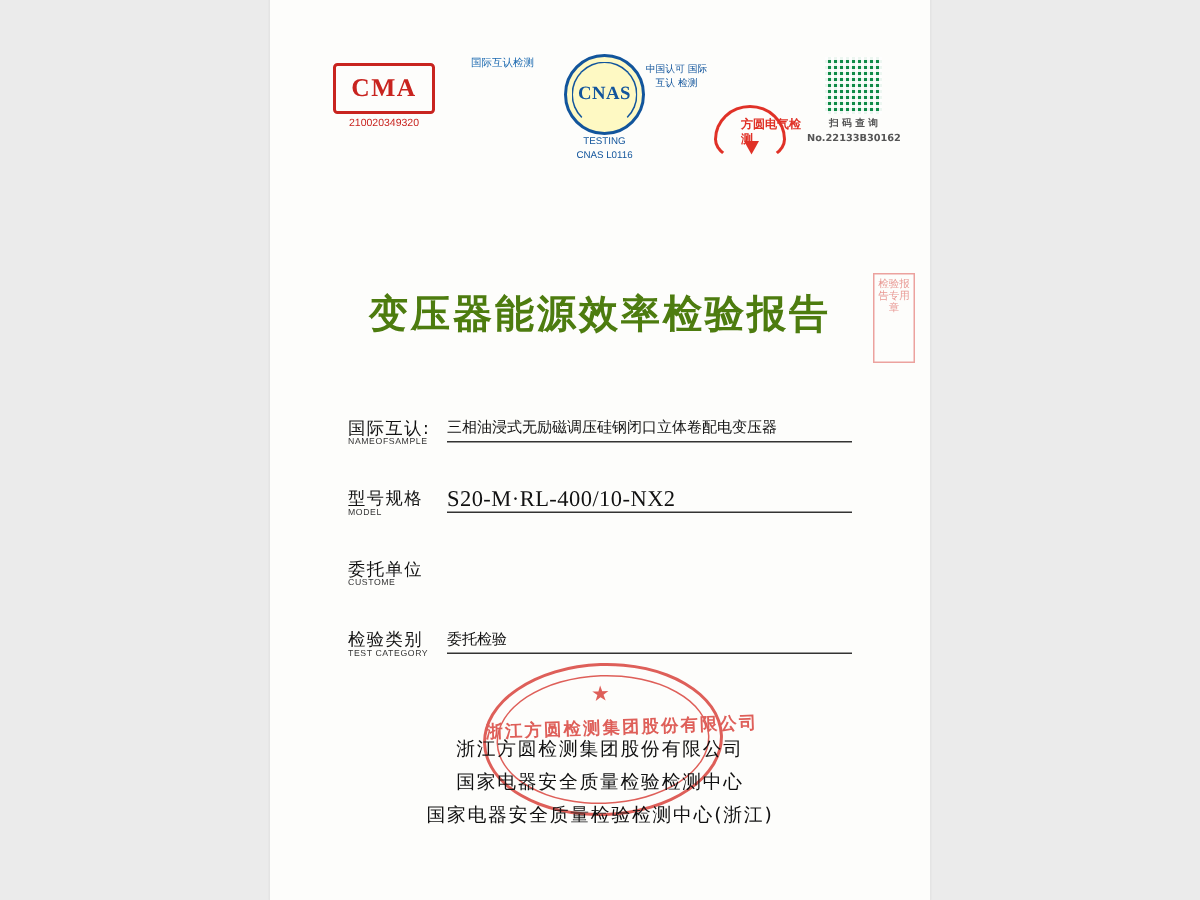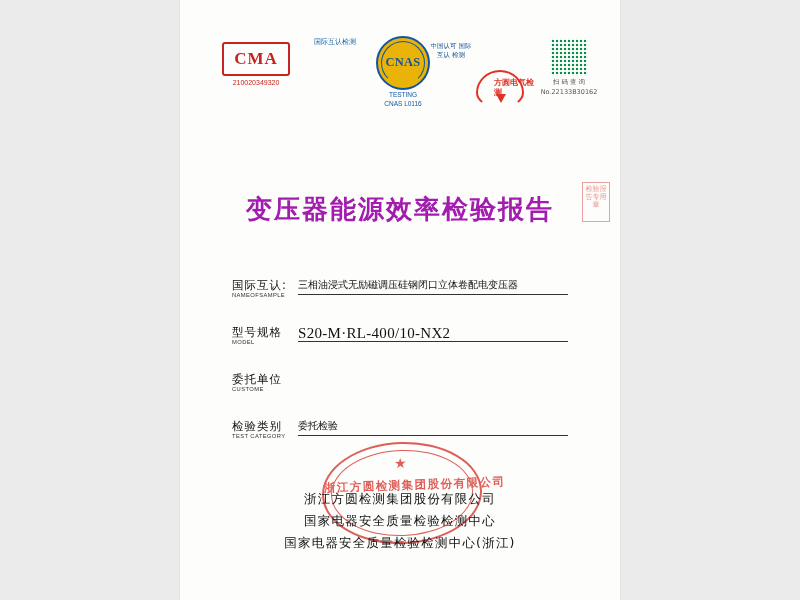--- a/index.html
+++ b/index.html
@@ -103,21 +103,21 @@
   }
 
   
   .logo-cnas { left: 190px; top: 0px; width: 66px; }
   .cnas-circle {
     width: 50px; height: 50px;
     margin: 0 auto;
     border-radius: 50%;
     border: 2px solid #12559c;
     position: relative;
-    background: #eab308;
+    background: #fef9c3;
   }
   .cnas-circle .arc {
     position: absolute;
     left: 3px; right: 3px; top: 3px; bottom: 3px;
     border-radius: 50%;
     border: 1px solid #12559c;
     border-bottom-color: transparent;
   }
   .cnas-circle .txt {
     position: absolute;
@@ -177,21 +177,21 @@
     font-size: 8px;
     color: #e03127;
     font-weight: bold;
     line-height: 1.2;
     width: 46px;
     text-align: left;
     font-family: "DejaVu Sans", sans-serif;
   }
 
   
-  .logo-qr { left: 358px; top: 2px; width: 62px; }
+  .logo-qr { left: 358px; top: 2px; width: 62px; font-weight: bold; }
   .qr {
     width: 38px; height: 38px;
     margin: 0 auto;
     background-color: #0d8a46;
     background-image:
       linear-gradient(90deg, rgba(255,255,255,.92) 0 2px, transparent 2px 4px),
       linear-gradient(180deg, rgba(255,255,255,.92) 0 2px, transparent 2px 4px);
     background-size: 4px 4px, 4px 4px;
   }
   .qr-cap {
@@ -205,21 +205,21 @@
   
   .doc-title {
     position: absolute;
     left: 0; right: 0;
     top: 192px;
     text-align: center;
     font-family: "DejaVu Sans", sans-serif;
     font-weight: bold;
     font-size: 26px;
     letter-spacing: 2px;
-    color: #a21caf;
+    color: #4d7c0f;
   }
 
   
   .fields {
     position: absolute;
     left: 52px;
     top: 278px;
     width: 336px;
   }
   .field {
@@ -317,21 +317,21 @@
     line-height: 1.75;
     font-family: "DejaVu Sans", sans-serif;
   }
 
   
   .side-stamp {
     position: absolute;
     left: 402px;
     top: 182px;
     width: 28px;
-    height: 40px;
+    height: 60px;
     border: 1px solid rgba(214,51,44,.45);
     color: rgba(214,51,44,.5);
     font-size: 7px;
     line-height: 1.15;
     padding: 2px 1px;
     box-sizing: border-box;
     text-align: center;
     font-family: "DejaVu Sans", sans-serif;
     overflow: hidden;
   }

